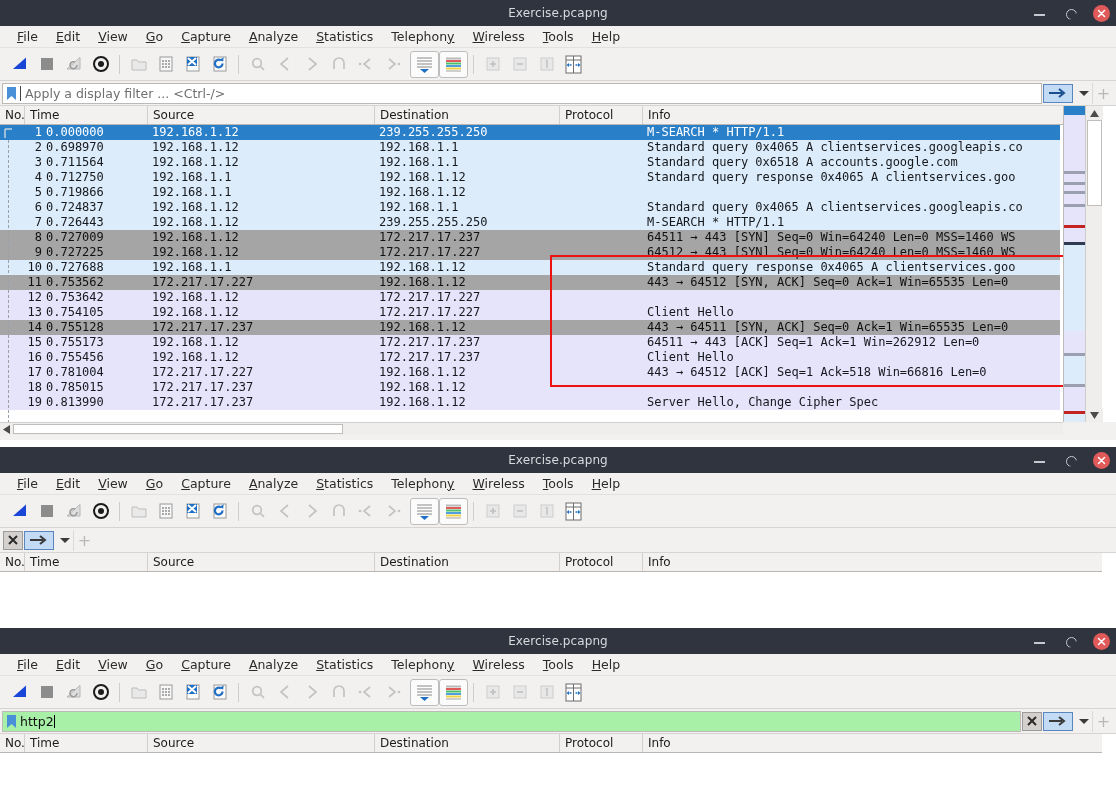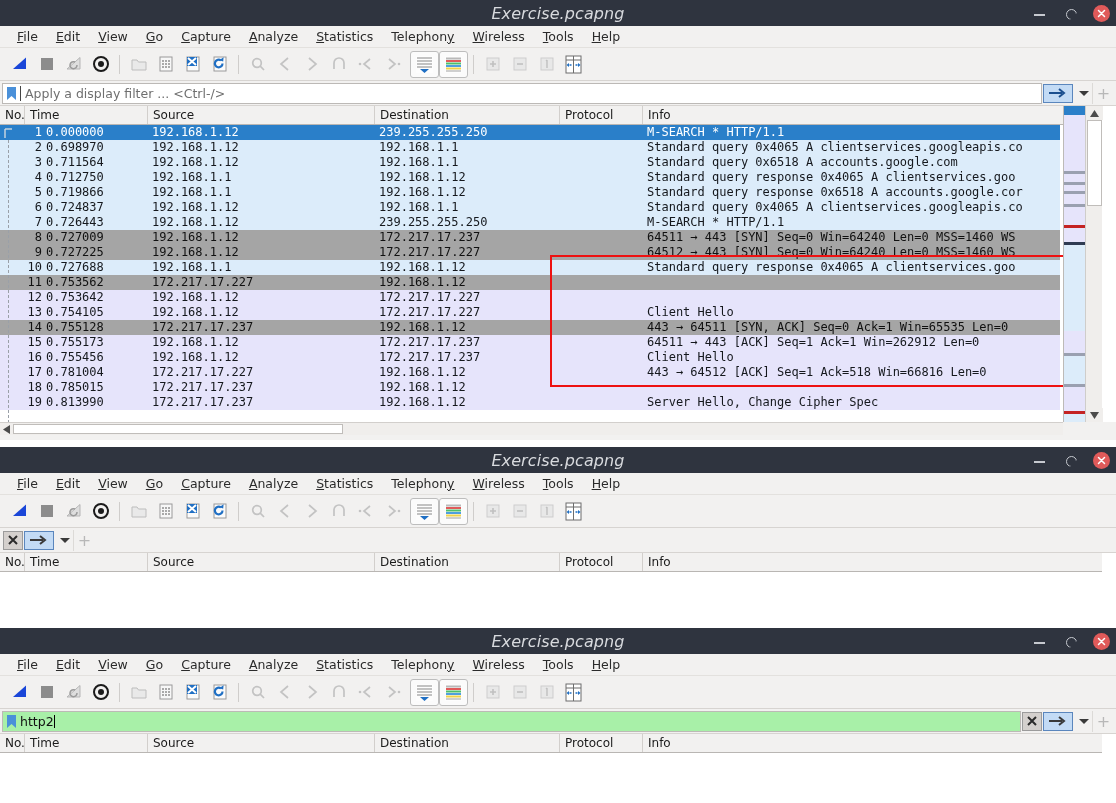--- a/index.html
+++ b/index.html
@@ -18,23 +18,22 @@
   .win-3 { top:628px; height:175px; }
 
   .gap { position:absolute; left:0; width:1116px; background:#ffffff; }
 
   
   .titlebar {
     position:relative; height:26px; background:#2f343f;
     display:flex; align-items:center; justify-content:center;
   }
   .titlebar .title {
-    color:#d8dade; font-size:16px; letter-spacing:.1px;
+    color:#d8dade; font-size:12px; letter-spacing:.1px;
     font-family:"DejaVu Sans","Liberation Sans",sans-serif;
-    font-style:italic;
   }
   .winbtns { position:absolute; right:6px; top:0; height:26px; display:flex; align-items:center; gap:14px; }
   .wb { width:17px; height:17px; position:relative; cursor:pointer; }
   .wb-min::before {
     content:""; position:absolute; left:3px; top:9px; width:11px; height:2px; background:#c6c9cf;
   }
   .wb-max::before {
     content:""; position:absolute; left:4px; top:4px; width:9px; height:9px;
     border:1.6px solid #c6c9cf; border-radius:50%;
     clip-path: polygon(0 0, 100% 0, 100% 38%, 38% 100%, 0 100%);
@@ -400,21 +399,20 @@
             <div class="cell c5">Standard query response 0x4065 A clientservices.goo</div>
           </div>
           <div class="row blue">
             <div class="cell num">
               <span class="numno">5</span>
               <span class="numtime">0.719866</span>
             </div>
             <div class="cell c2">192.168.1.1</div>
             <div class="cell c3">192.168.1.12</div>
             <div class="cell c4">DNS</div>
-            <div class="cell c5">Standard query response 0x6518 A accounts.google.cor</div>
           </div>
           <div class="row blue">
             <div class="cell num">
               <span class="numno">6</span>
               <span class="numtime">0.724837</span>
             </div>
             <div class="cell c2">192.168.1.12</div>
             <div class="cell c3">192.168.1.1</div>
             <div class="cell c4">DNS</div>
             <div class="cell c5">Standard query 0x4065 A clientservices.googleapis.co</div>
@@ -460,20 +458,21 @@
             <div class="cell c5">Standard query response 0x4065 A clientservices.goo</div>
           </div>
           <div class="row gray">
             <div class="cell num">
               <span class="numno">11</span>
               <span class="numtime">0.753562</span>
             </div>
             <div class="cell c2">172.217.17.227</div>
             <div class="cell c3">192.168.1.12</div>
             <div class="cell c4">TCP</div>
+            <div class="cell c5">443 → 64512 [SYN, ACK] Seq=0 Ack=1 Win=65535 Len=0</div>
           </div>
           <div class="row lav">
             <div class="cell num">
               <span class="numno">12</span>
               <span class="numtime">0.753642</span>
             </div>
             <div class="cell c2">192.168.1.12</div>
             <div class="cell c3">172.217.17.227</div>
             <div class="cell c4">TCP</div>
           </div>

